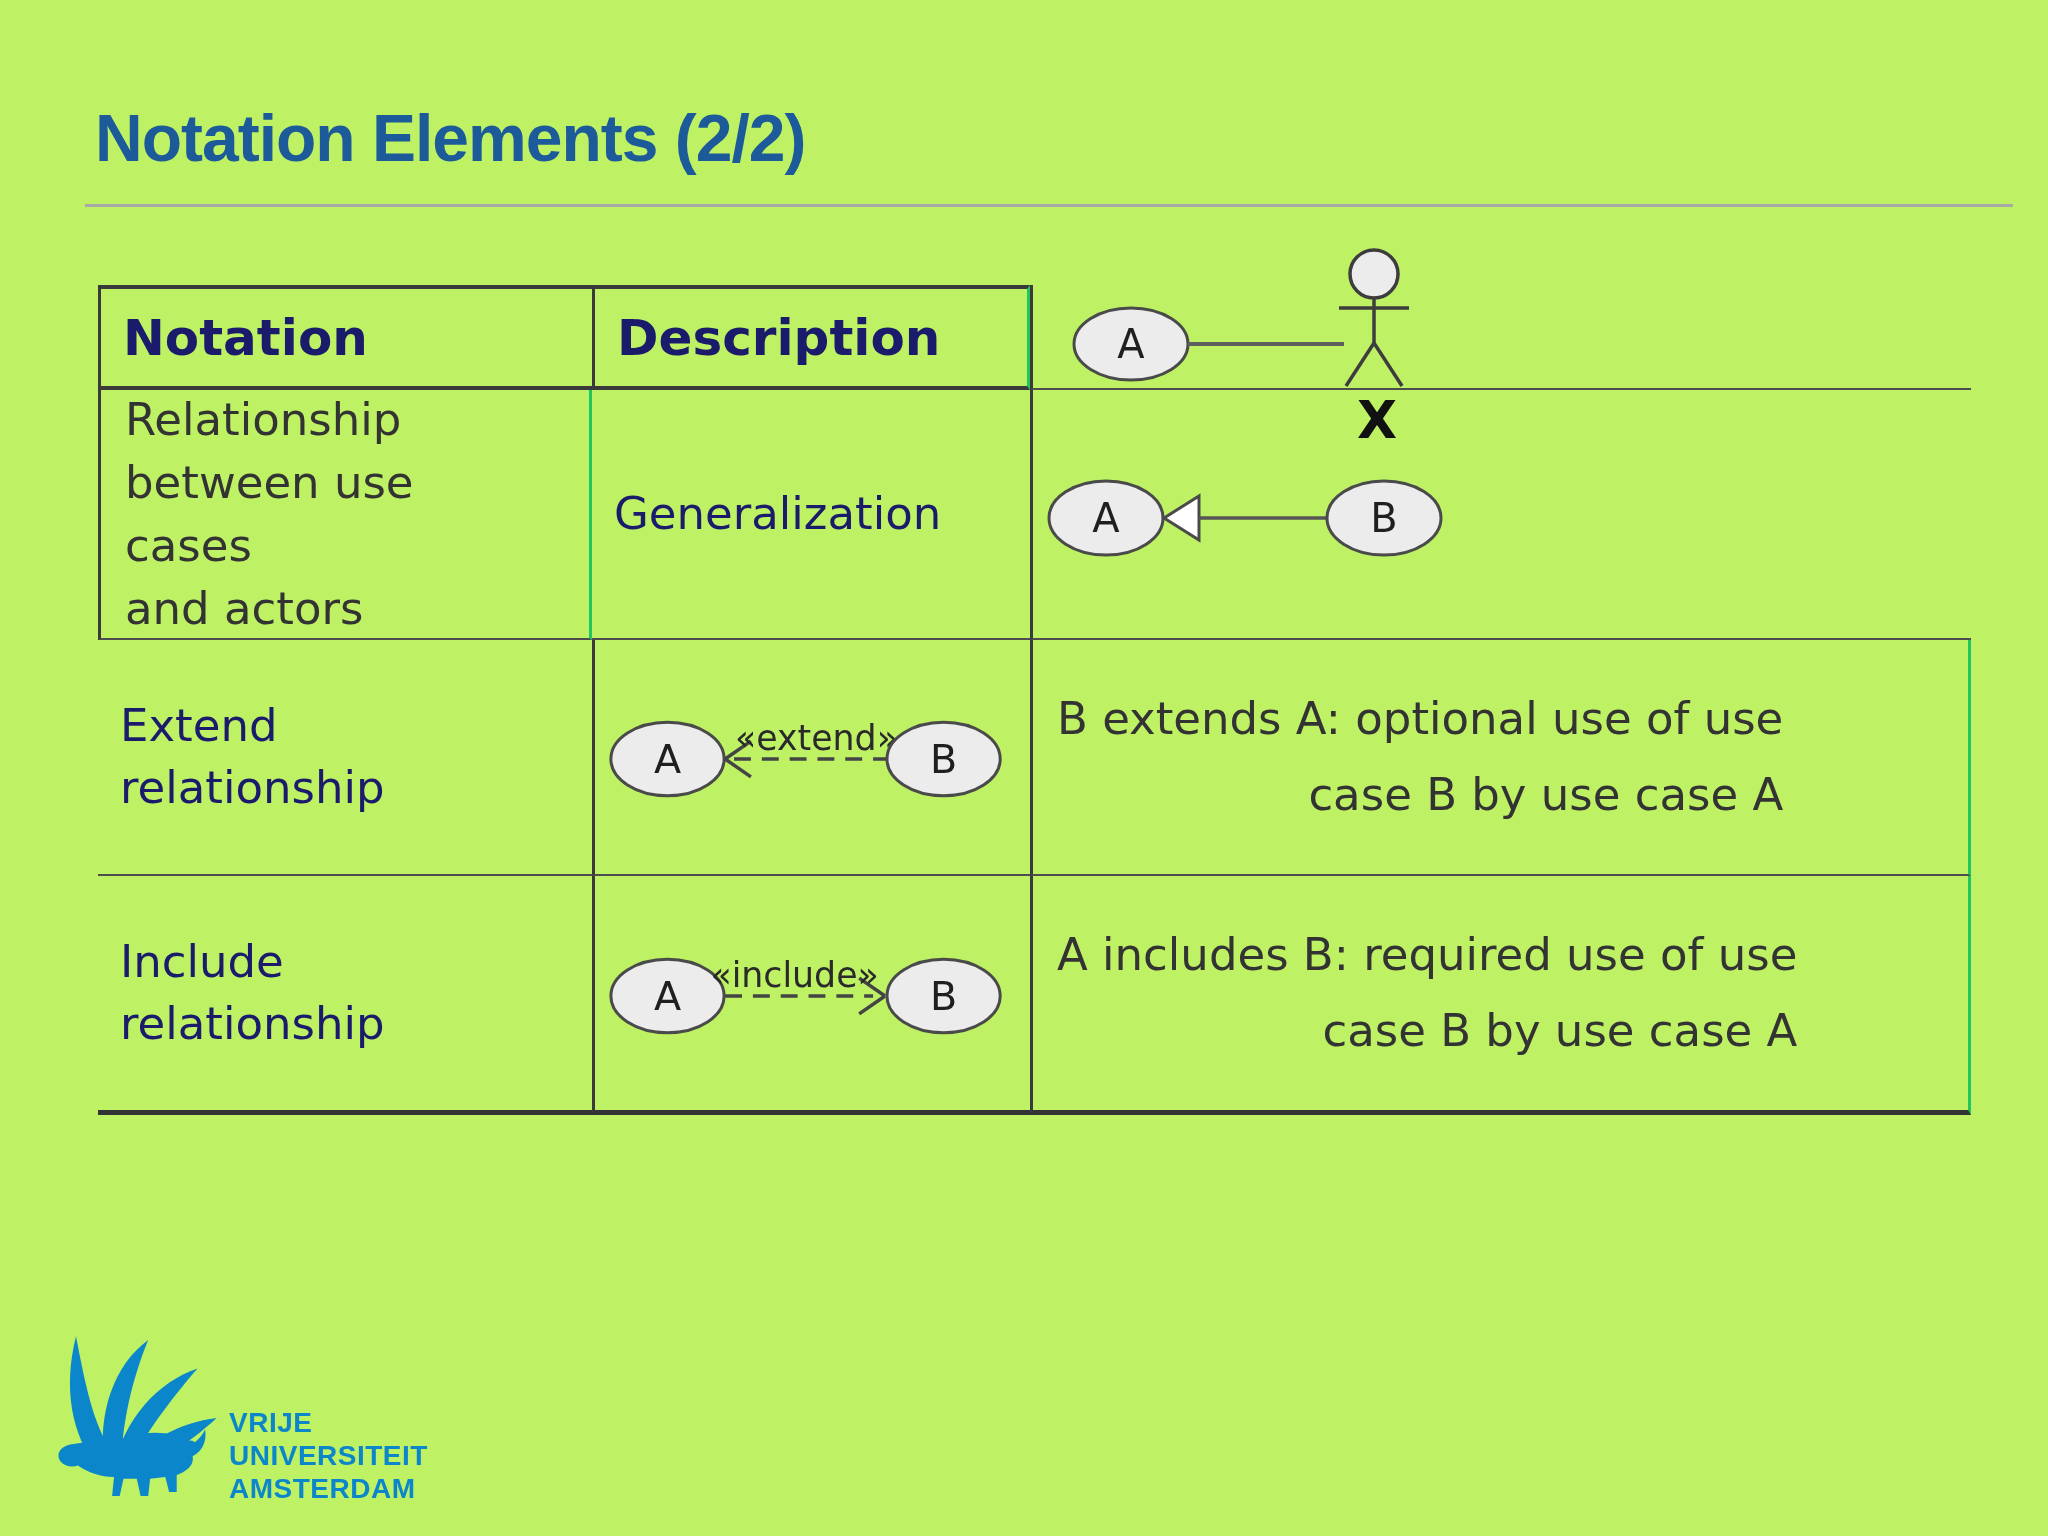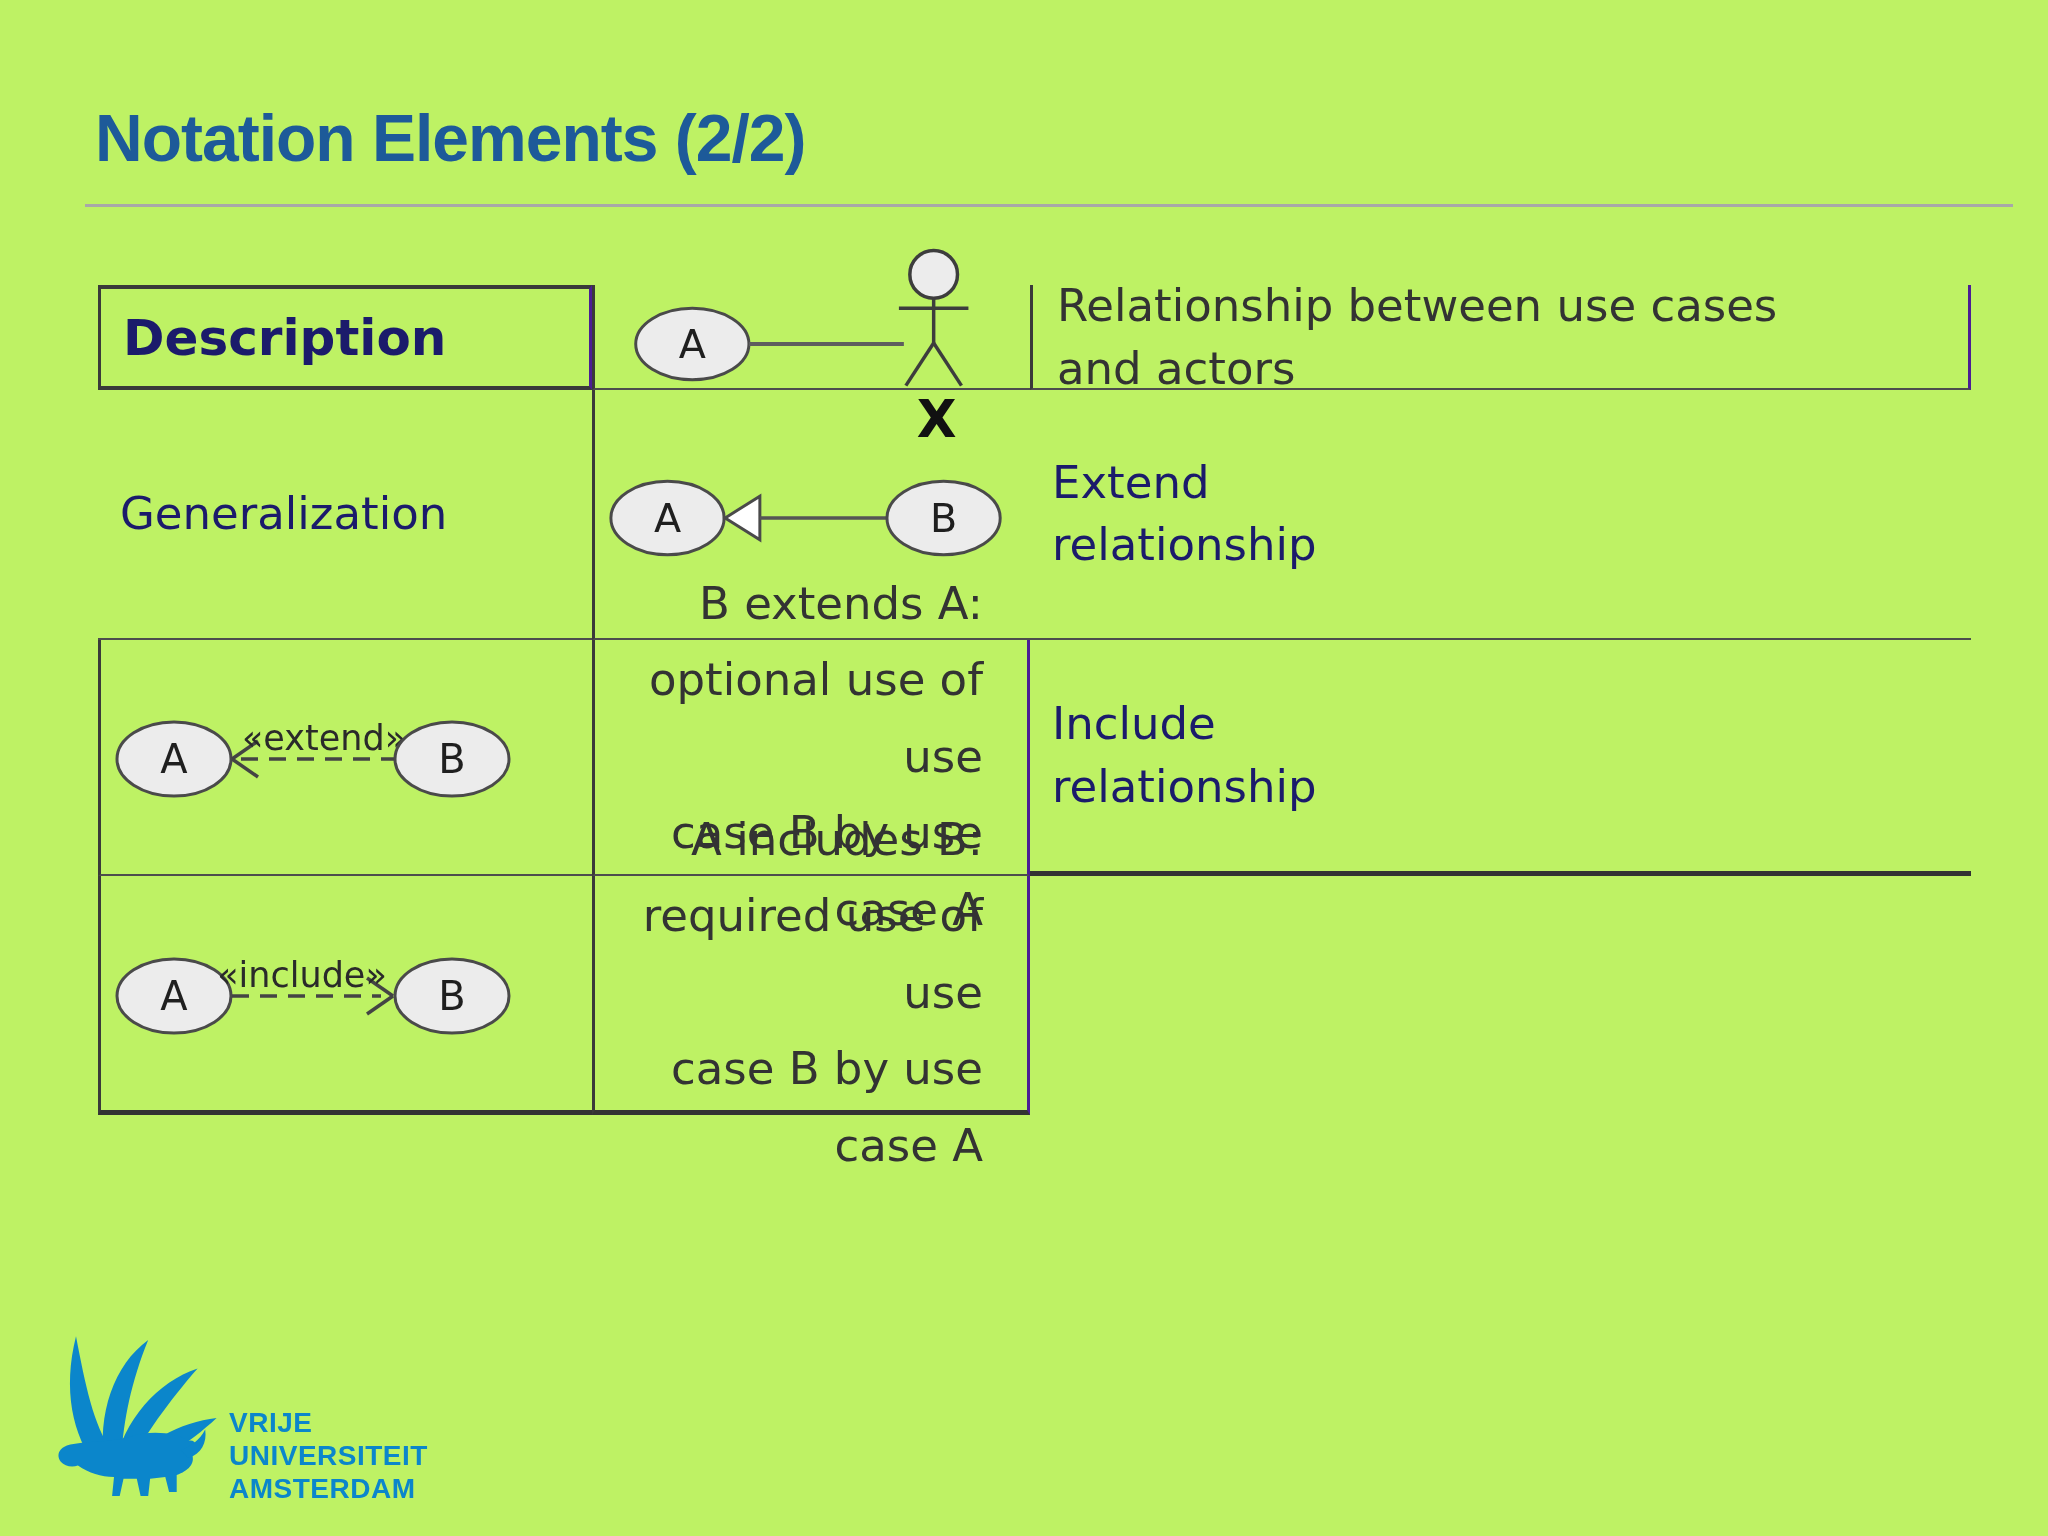--- a/index.html
+++ b/index.html
@@ -25,21 +25,21 @@
 
   
   .uml-table {
     position:absolute; left:98px; top:285px;
     display:grid;
     grid-template-columns:494px 438px 941px;
     grid-template-rows:105px 250px 236px 239px 238px;
   }
   .cell { box-sizing:border-box; display:flex; align-items:center; }
   .c-border-left  { border-left:3px solid #3a3a3a; }
-  .c-border-right { border-right:3px solid #4c1d95; }
+  .c-border-right { border-right:3px solid #22c55e; }
   .hdr {
     border-top:4px solid #3a3a3a;
     border-bottom:4px solid #3a3a3a;
     font-weight:bold; font-size:50px; color:#1b1b6b;
     padding-left:22px;
   }
   .rowsep  { border-bottom:2px solid #4d4d4d; }
   .lastrow { border-bottom:5px solid #333333; }
 
   .c-name {
@@ -73,20 +73,21 @@
 </head>
 <body>
 
 <div class="slide">
 
   <div class="title">Notation Elements (2/2)</div>
   <div class="title-rule"></div>
 
   <div class="uml-table">
 
+    <div class="cell hdr c-border-left">Notation</div>
     <div class="cell hdr c-border-left c-border-right">Description</div>
 
     <div class="cell c-notation rowsep c-border-left">
       <svg width="438" height="250" viewBox="0 0 438 250">
         <ellipse cx="98" cy="132" rx="57" ry="36" fill="#ececec" stroke="#4a4a4a" stroke-width="3"></ellipse>
         <text class="dg-label" x="98" y="146" text-anchor="middle">A</text>
         <line x1="155" y1="132" x2="311" y2="132" stroke="#5e5e5e" stroke-width="4"></line>
         <g stroke="#3d3d3d" stroke-width="3.5" fill="none">
           <circle cx="341" cy="62" r="24" fill="#ececec"></circle>
           <line x1="306" y1="96" x2="376" y2="96"></line>

